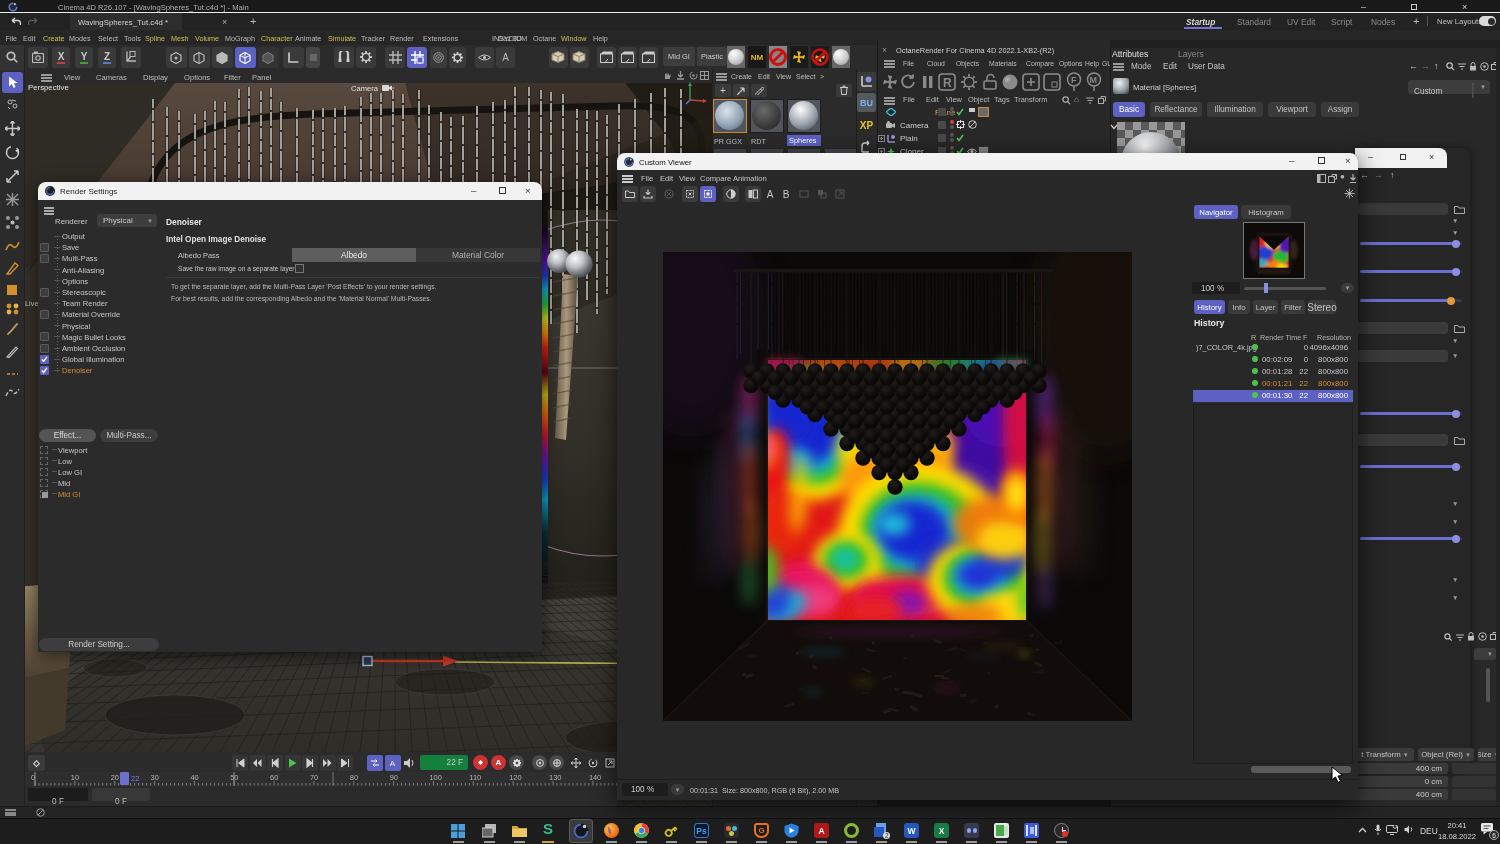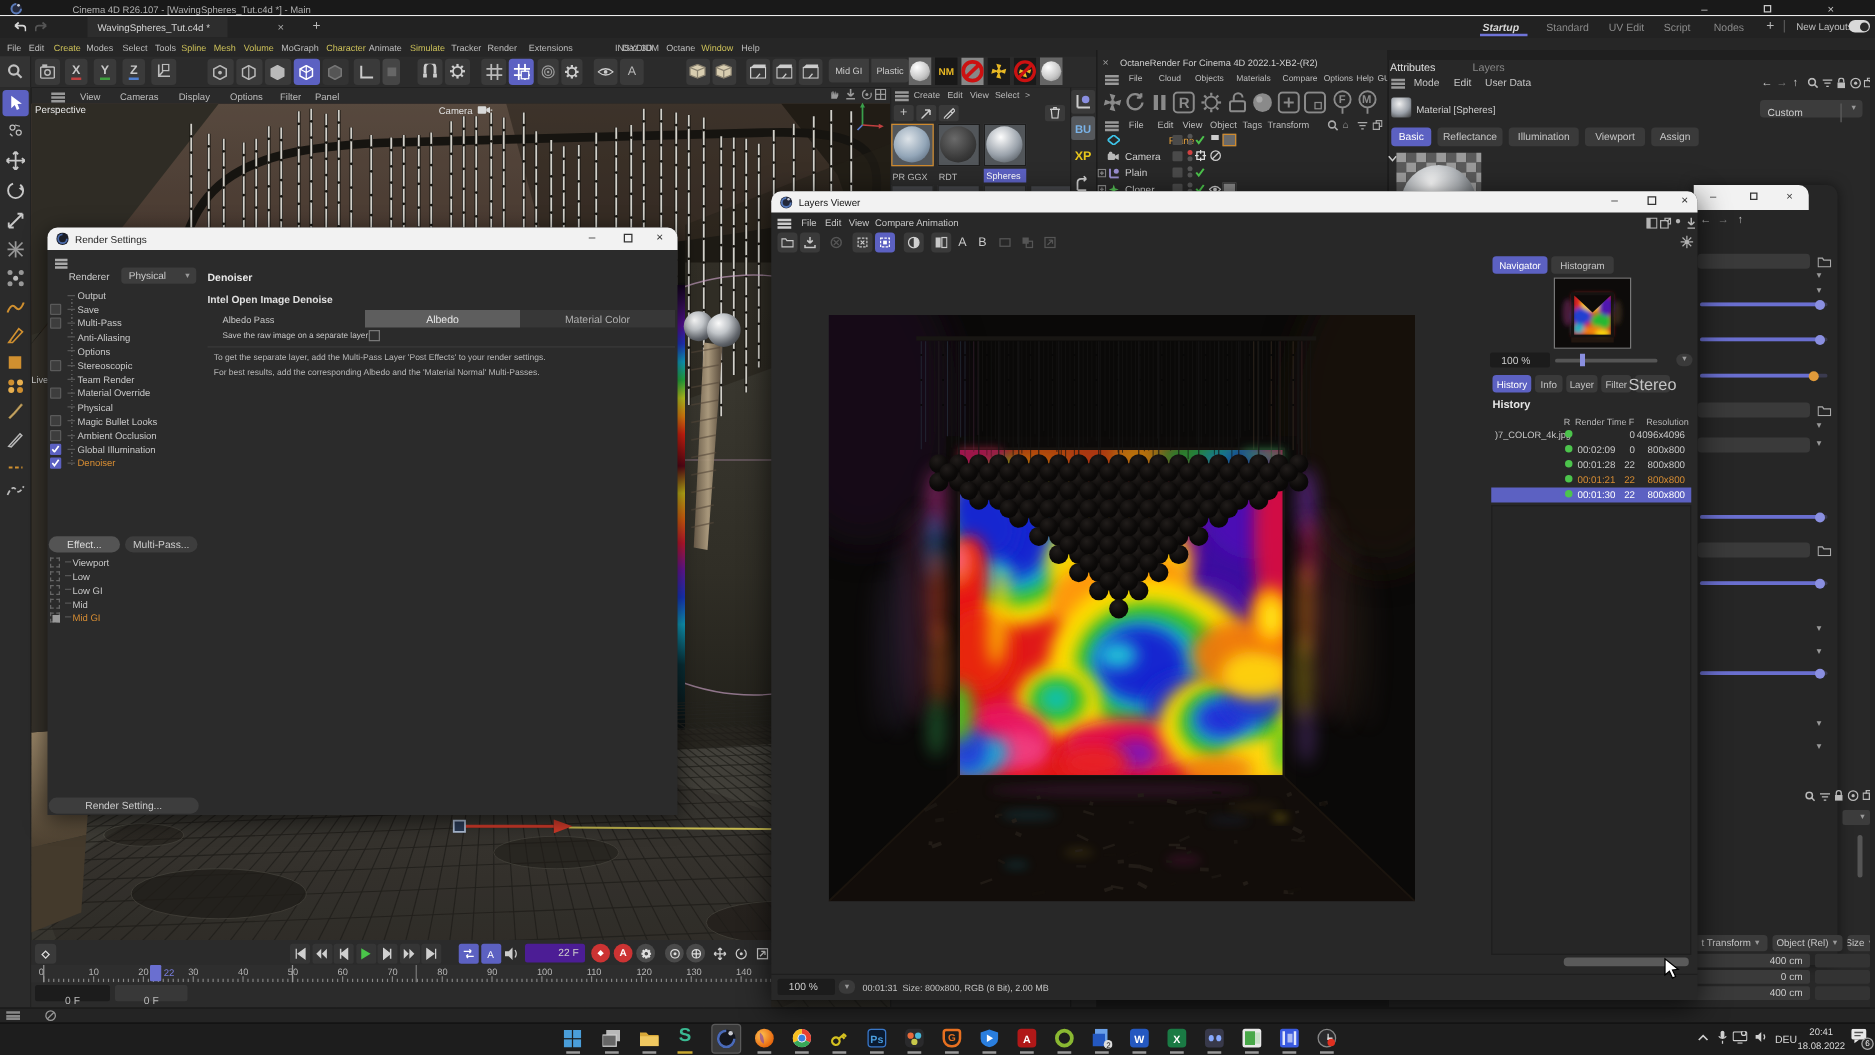--- a/index.html
+++ b/index.html
@@ -1601,21 +1601,21 @@
   </svg>
 <div class="a" style="left:367px;top:755px;width:16px;height:16px;background:#5c61c2;border-radius:2px"></div>
 <svg class="a" style="left:370px;top:758px" width="10" height="10" viewBox="0 0 10 10">
     <path d="M1 3 H7 M7 3 L5.5 1.5 M7 3 L5.5 4.5 M9 7 H3 M3 7 L4.5 5.5 M3 7 L4.5 8.5" stroke="#fff" fill="none"></path>
   </svg>
 <div class="a" style="left:384.5px;top:755px;width:16px;height:16px;background:#5c61c2;border-radius:2px;display:flex;align-items:center;justify-content:center;color:#fff;font-size:8px">A</div>
 <svg class="a" style="left:403px;top:757px" width="12" height="12" viewBox="0 0 12 12">
     <path d="M1 4 H4 L7 1 V11 L4 8 H1 Z" fill="#ccc"></path>
     <path d="M9 3 Q11 6 9 9" stroke="#ccc" fill="none"></path>
   </svg>
-<div class="a" style="left:420px;top:755px;width:48px;height:15px;background:#4c1d95;border-radius:2px">
+<div class="a" style="left:420px;top:755px;width:48px;height:15px;background:#15803d;border-radius:2px">
     <span style="position:absolute;right:5px;top:2.5px;color:#ccc;font-size:8.2px">22 F</span>
   </div>
 <div class="a" style="left:473px;top:755px;width:15px;height:15px;background:#cc3333;border-radius:50%"></div>
 <svg class="a" style="left:477px;top:759px" width="7" height="7" viewBox="0 0 7 7">
     <rect x="1.7" y="1.7" width="3.6" height="3.6" fill="#fff" transform="rotate(45 3.5 3.5)"></rect>
   </svg>
 <div class="a" style="left:491px;top:755px;width:15px;height:15px;background:#cc3333;border-radius:50%;display:flex;align-items:center;justify-content:center;color:#fff;font-size:8px;font-weight:bold">A</div>
 <div class="a" style="left:509px;top:755px;width:15px;height:15px;background:#4a4a4a;border-radius:50%"></div>
 <svg class="a" style="left:512.5px;top:758.5px" width="8" height="8" viewBox="0 0 8 8">
     <rect x="3.1" y="0" width="1.8" height="2.6" fill="#ddd" transform="rotate(0 4.0 4.0)"></rect>
@@ -1831,21 +1831,21 @@
     <circle cx="4.5" cy="4.5" r="3.8" stroke="#999" fill="none"></circle>
     <line x1="2" y1="7" x2="7" y2="2" stroke="#999"></line>
   </svg>
 <div class="a" style="left:617px;top:153px;width:741px;height:647px;background:#282828;border-radius:8px 8px 0 0;box-shadow:0 6px 24px rgba(0,0,0,0.7)"></div>
 <div class="a" style="left:617px;top:153px;width:741px;height:17px;background:#f2f2f2;border-radius:8px 8px 0 0"></div>
 <svg class="a" style="left:624px;top:157px" width="10" height="10" viewBox="0 0 10 10">
     <circle cx="5" cy="5" r="4.8" fill="#23283a"></circle>
     <path d="M5 1.4a3.6 3.6 0 1 0 3.6 3.6" stroke="#5578b8" stroke-width="1.5" fill="none"></path>
     <circle cx="6.8" cy="2.4" r="1" fill="#c8ccd8"></circle>
   </svg>
-<div class="a" style="left:639px;top:157.5px;font-size:7.8px;color:#111;font-weight:normal;white-space:nowrap;">Layers Viewer</div>
+<div class="a" style="left:639px;top:157.5px;font-size:7.8px;color:#111;font-weight:normal;white-space:nowrap;">Custom Viewer</div>
 <div class="a" style="left:1289px;top:155px;font-size:9.5px;color:#333;font-weight:normal;white-space:nowrap;">–</div>
 <div class="a" style="left:1318px;top:157px;width:7px;height:7px;border:1px solid #333"></div>
 <div class="a" style="left:1345px;top:155px;font-size:9.5px;color:#333;font-weight:normal;white-space:nowrap;">×</div>
 <div class="a" style="left:622px;top:175px;width:11px;height:8px;border-top:2px solid #ccc;border-bottom:2px solid #ccc">
     <div style="margin-top:1.0px;height:2px;background:#ccc"></div>
   </div>
 <div class="a" style="left:641px;top:174px;font-size:7.6px;color:#c8c8c8;font-weight:normal;white-space:nowrap;">File</div>
 <div class="a" style="left:660px;top:174px;font-size:7.6px;color:#c8c8c8;font-weight:normal;white-space:nowrap;">Edit</div>
 <div class="a" style="left:679px;top:174px;font-size:7.6px;color:#c8c8c8;font-weight:normal;white-space:nowrap;">View</div>
 <div class="a" style="left:700px;top:174px;font-size:7.6px;color:#c8c8c8;font-weight:normal;white-space:nowrap;">Compare</div>
@@ -2442,21 +2442,21 @@
   </div>
 <div class="a" style="left:1244px;top:286.5px;width:82px;height:3px;background:#555;border-radius:2px"></div>
 <div class="a" style="left:1264px;top:283px;width:3.5px;height:10px;background:#8a8fe0"></div>
 <div class="a" style="left:1341px;top:283px;width:13px;height:10px;background:#3a3a3a;border-radius:5px">
     <span style="position:absolute;left:3.5px;top:2px;color:#999;font-size:6px">▼</span>
   </div>
 <div class="a" style="left:1194px;top:300px;width:31px;height:14px;background:#5c61c2;border-radius:3px;display:flex;align-items:center;justify-content:center;font-size:7.8px;color:#fff">History</div>
 <div class="a" style="left:1228px;top:300px;width:22px;height:14px;background:#3a3a3a;border-radius:3px;display:flex;align-items:center;justify-content:center;font-size:7.8px;color:#c5c5c5">Info</div>
 <div class="a" style="left:1253px;top:300px;width:25px;height:14px;background:#3a3a3a;border-radius:3px;display:flex;align-items:center;justify-content:center;font-size:7.8px;color:#c5c5c5">Layer</div>
 <div class="a" style="left:1281px;top:300px;width:24px;height:14px;background:#3a3a3a;border-radius:3px;display:flex;align-items:center;justify-content:center;font-size:7.8px;color:#c5c5c5">Filter</div>
-<div class="a" style="left:1308px;top:300px;width:28px;height:14px;background:#3a3a3a;border-radius:3px;display:flex;align-items:center;justify-content:center;font-size:13px;color:#c5c5c5">Stereo</div>
+<div class="a" style="left:1308px;top:300px;width:28px;height:14px;background:#3a3a3a;border-radius:3px;display:flex;align-items:center;justify-content:center;font-size:10px;color:#c5c5c5">Stereo</div>
 <div class="a" style="left:1194px;top:318px;font-size:8.8px;color:#e8e8e8;font-weight:bold;white-space:nowrap;">History</div>
 <div class="a" style="left:1251px;top:332.5px;font-size:7.2px;color:#b5b5b5;font-weight:normal;white-space:nowrap;">R</div>
 <div class="a" style="left:1260px;top:332.5px;font-size:7.2px;color:#b5b5b5;font-weight:normal;white-space:nowrap;">Render Time</div>
 <div class="a" style="left:1303px;top:332.5px;font-size:7.2px;color:#b5b5b5;font-weight:normal;white-space:nowrap;">F</div>
 <div class="a" style="left:1317px;top:332.5px;font-size:7.2px;color:#b5b5b5;font-weight:normal;white-space:nowrap;">Resolution</div>
 <div class="a" style="left:1196px;top:343px;font-size:7.4px;color:#c8c8c8;font-weight:normal;white-space:nowrap;">)7_COLOR_4k.jpg</div>
 <div class="a" style="left:1252px;top:344px;width:6px;height:6px;background:#4cc44c;border-radius:50%"></div>
 <div class="a" style="left:1290px;top:343px;width:18px;text-align:right;font-size:7.8px;color:#c8c8c8">0</div>
 <div class="a" style="left:1300px;top:343px;width:48px;text-align:right;font-size:7.8px;color:#c8c8c8">4096x4096</div>
 <div class="a" style="left:1252px;top:356px;width:6px;height:6px;background:#4cc44c;border-radius:50%"></div>

